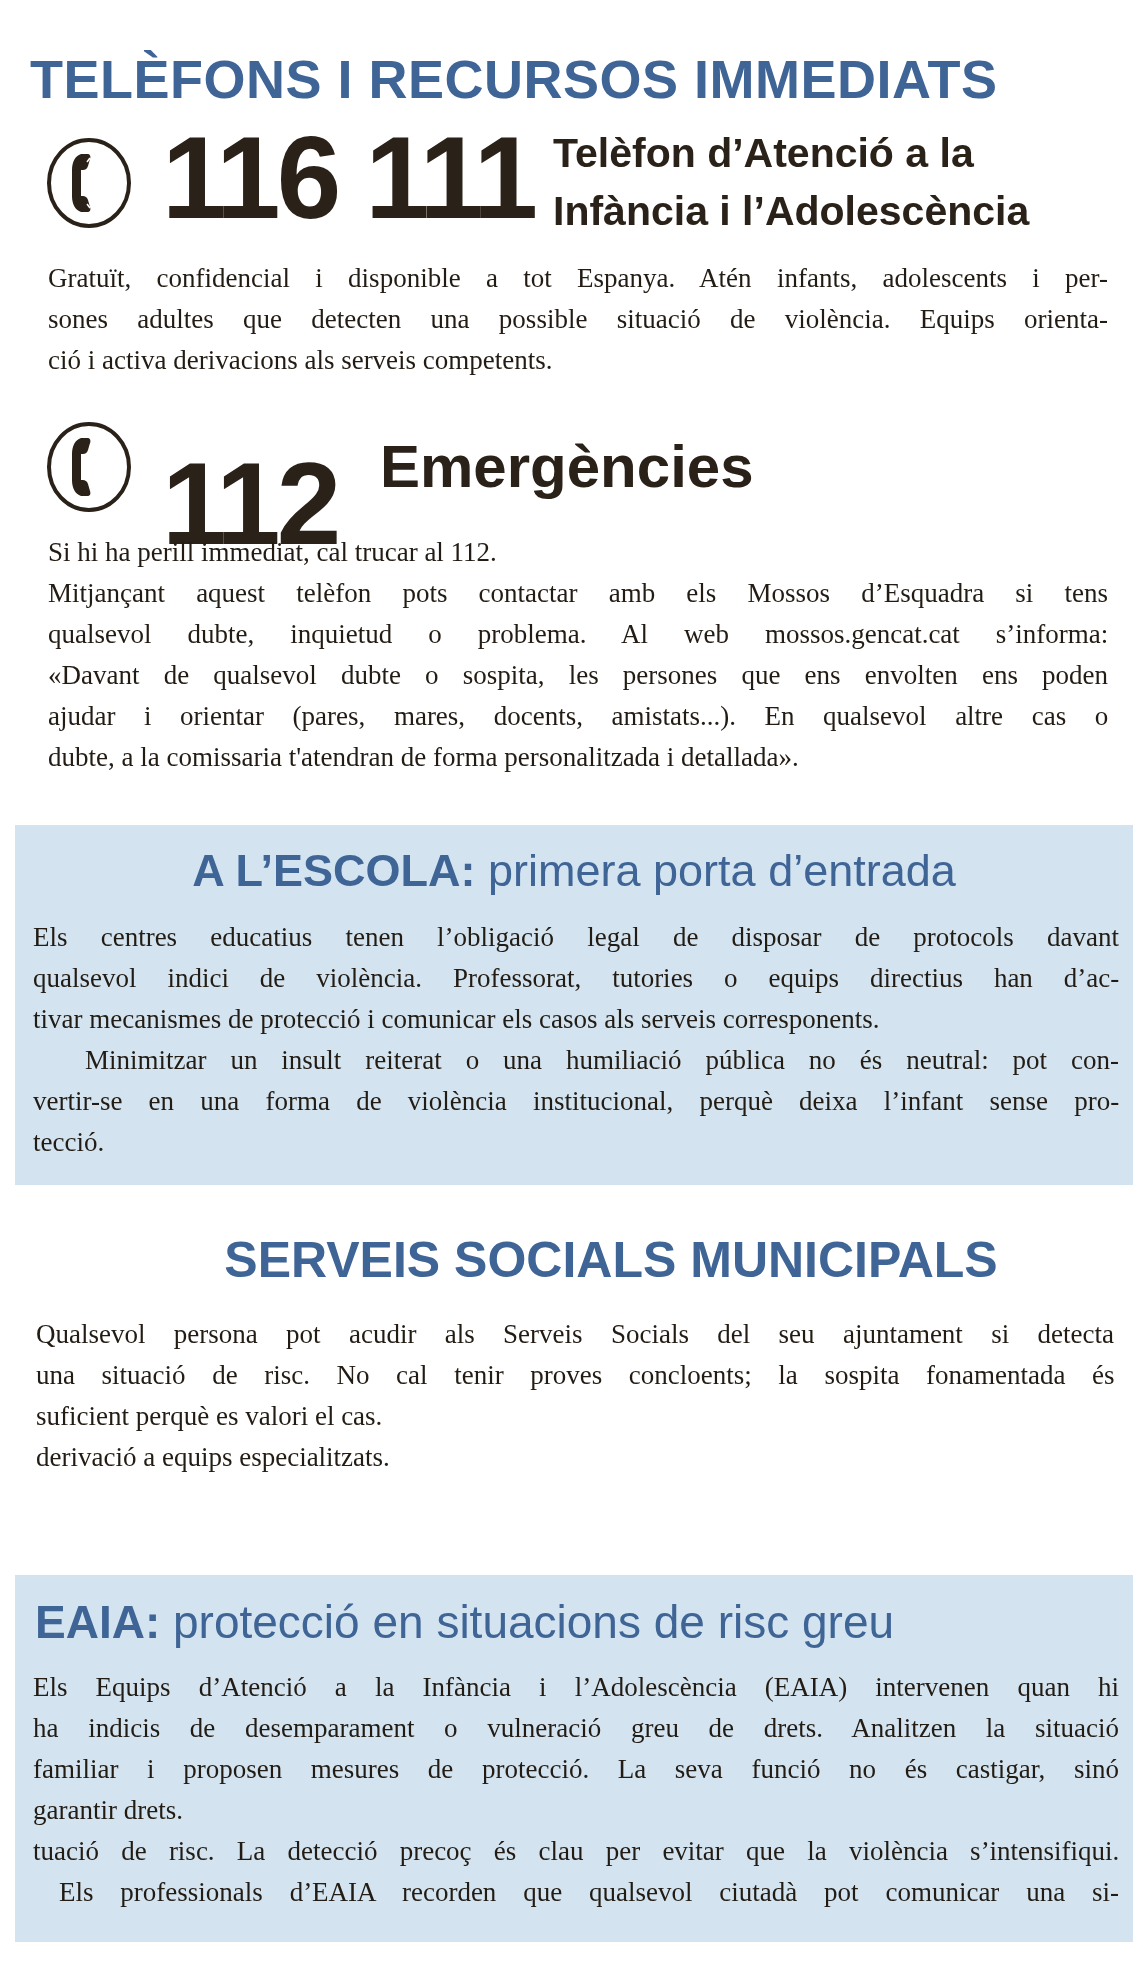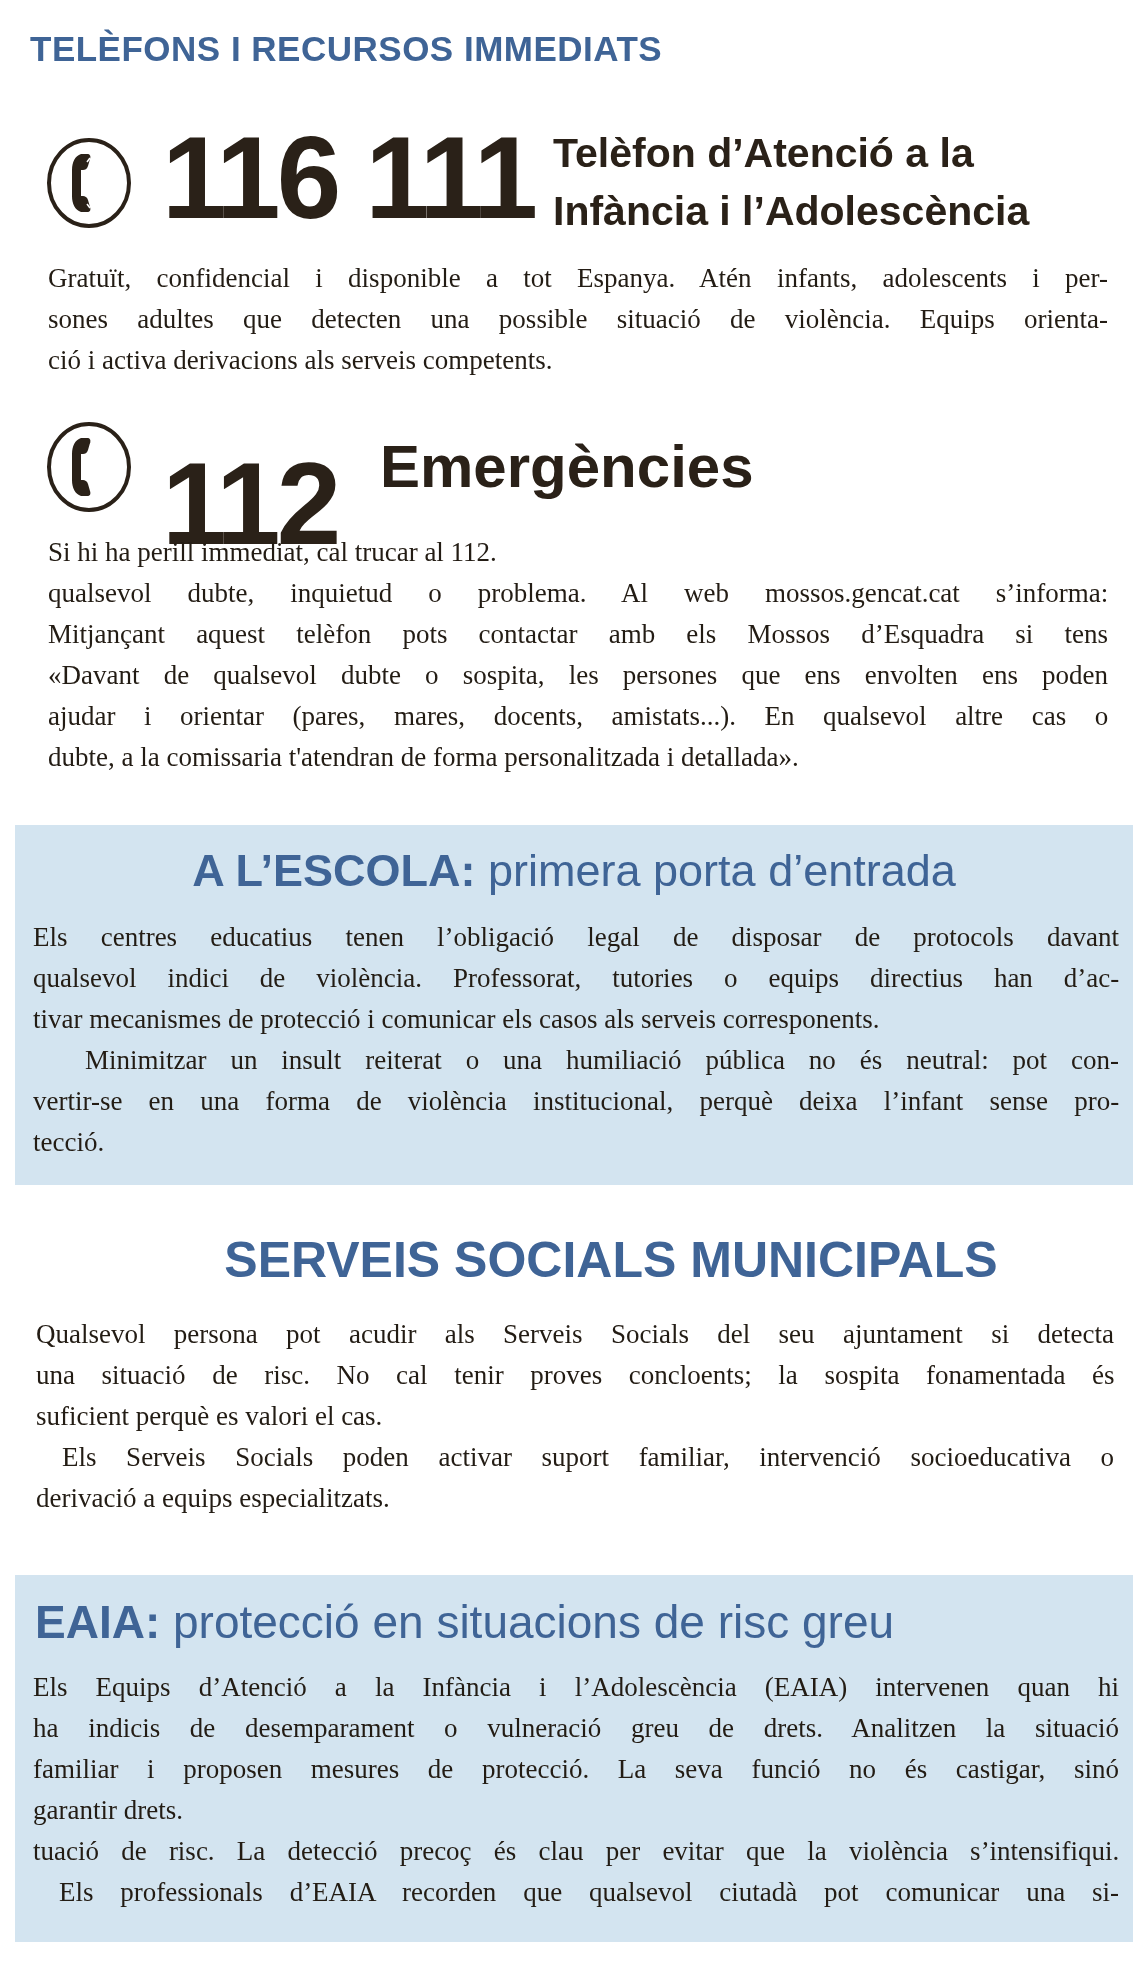--- a/index.html
+++ b/index.html
@@ -1,22 +1,22 @@
 <!DOCTYPE html>
 <html><head>
 <meta charset="utf-8">
 <style>
   html, body { margin: 0; padding: 0; background: #ffffff; }
   body { width: 1148px; height: 1969px; position: relative; overflow: hidden; color: #231c14; }
   .abs { position: absolute; }
 
   .main-title {
-    left: 30px; top: 13px; width: 1088px;
+    left: 30px; top: 43px; width: 1088px;
     font-family: "Liberation Sans", sans-serif;
-    font-weight: 900; font-size: 35px; line-height: 72px;
+    font-weight: 900; font-size: 54px; line-height: 72px;
     color: #3f6496; letter-spacing: 0.5px; white-space: nowrap;
     transform: scaleX(1.0); transform-origin: left;
   }
 
   .phone-icon { width: 88px; height: 94px; }
   .phone-icon svg { width: 100%; height: 100%; display: block; }
 
   .big-number {
     font-family: "Liberation Sans", sans-serif;
     font-weight: 700; color: #2a2118; white-space: nowrap;
@@ -82,22 +82,22 @@
     <ellipse cx="44" cy="47" rx="40" ry="43" fill="none" stroke="#2a2118" stroke-width="4"></ellipse>
     <path d="M36 18 C30 20 27 26 27 34 L27 60 C27 68 30 74 36 76 L42 76 C45 76 46 74 45 71 L43 64 C42 61 40 60 38 60 L36 60 L36 34 L38 34 C40 34 42 33 43 30 L45 23 C46 20 45 18 42 18 Z" fill="#2a2118"></path>
     <line x1="42" y1="26" x2="45" y2="22" stroke="#2a2118" stroke-width="1"></line>
   </svg>
 </div>
 <div class="abs big-number" style="left:162px; top:404px; font-size:116px; line-height:120px;margin-top:40px;">112</div>
 <div class="abs service-name" style="left:380px; top:432px; font-size:60px; line-height:70px;">Emergències</div>
 
 <div class="abs para" style="left:48px; top:532px; width:1060px;">
   <span class="line last" style="display: block; white-space: nowrap;">Si hi ha perill immediat, cal trucar al 112.</span>
+  <span class="line" style="display: block; white-space: nowrap; word-spacing: 24.4px;">Mitjançant aquest telèfon pots contactar amb els Mossos d’Esquadra si tens</span>
   <span class="line" style="display: block; white-space: nowrap; word-spacing: 29.25px;">qualsevol dubte, inquietud o problema. Al web mossos.gencat.cat s’informa:</span>
-  <span class="line" style="display: block; white-space: nowrap; word-spacing: 24.4px;">Mitjançant aquest telèfon pots contactar amb els Mossos d’Esquadra si tens</span>
   <span class="line" style="display: block; white-space: nowrap; word-spacing: 17.4167px;">«Davant de qualsevol dubte o sospita, les persones que ens envolten ens poden</span>
   <span class="line" style="display: block; white-space: nowrap; word-spacing: 21.8182px;">ajudar i orientar (pares, mares, docents, amistats...). En qualsevol altre cas o</span>
   <span class="line last" style="display: block; white-space: nowrap;">dubte, a la comissaria t'atendran de forma personalitzada i detallada».</span>
 </div>
 
 <div class="abs blue-box" style="top:825px; height:360px;">
   <div class="abs box-title" style="left:0; width:1118px; top:18px; text-align:center; font-size:45px; line-height:56px;">
     <span class="strong">A L’ESCOLA:</span><span class="light"> primera porta d’entrada</span>
   </div>
   <div class="abs para" style="left:18px; top:92px; width:1086px;">
@@ -108,21 +108,20 @@
     <span class="line" style="display: block; white-space: nowrap; word-spacing: 19.4545px;">vertir-se en una forma de violència institucional, perquè deixa l’infant sense pro-</span>
     <span class="line last" style="display: block; white-space: nowrap;">tecció.</span>
   </div>
 </div>
 
 <div class="abs section-title" style="left:0; width:1148px; top:1228px; text-align:center; font-size:50px; line-height:64px;">SERVEIS SOCIALS MUNICIPALS</div>
 <div class="abs para" style="left:36px; top:1314px; width:1078px;">
   <span class="line" style="display: block; white-space: nowrap; word-spacing: 21.5455px;">Qualsevol persona pot acudir als Serveis Socials del seu ajuntament si detecta</span>
   <span class="line" style="display: block; white-space: nowrap; word-spacing: 19.8333px;">una situació de risc. No cal tenir proves concloents; la sospita fonamentada és</span>
   <span class="line last" style="display: block; white-space: nowrap;">suficient perquè es valori el cas.</span>
-  <span class="line" style="padding-left: 26px; display: block; white-space: nowrap; word-spacing: 20px;">Els Serveis Socials poden activar suport familiar, intervenció socioeducativa o</span>
   <span class="line last" style="display: block; white-space: nowrap;">derivació a equips especialitzats.</span>
 </div>
 
 <div class="abs blue-box" style="top:1575px; height:367px;">
   <div class="abs box-title" style="left:20px; top:18px; font-size:46px; line-height:58px;">
     <span class="strong">EAIA:</span><span class="light"> protecció en situacions de risc greu</span>
   </div>
   <div class="abs para" style="left:18px; top:92px; width:1086px;">
     <span class="line" style="display: block; white-space: nowrap; word-spacing: 21.3636px;">Els Equips d’Atenció a la Infància i l’Adolescència (EAIA) intervenen quan hi</span>
     <span class="line" style="display: block; white-space: nowrap; word-spacing: 22.9091px;">ha indicis de desemparament o vulneració greu de drets. Analitzen la situació</span>

